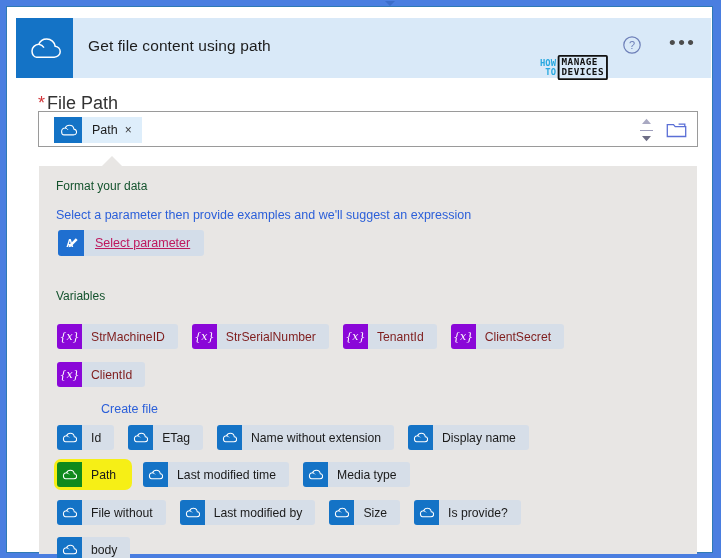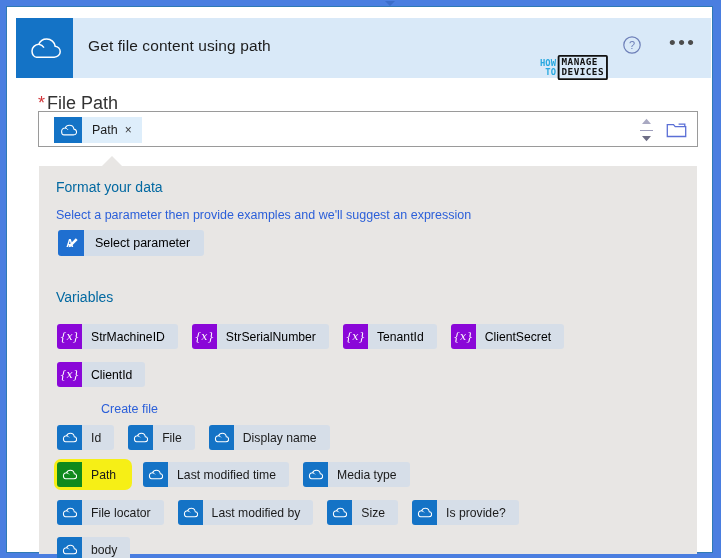--- a/index.html
+++ b/index.html
@@ -126,55 +126,55 @@
     box-sizing:border-box;
   }
   #flyout-caret{
     position:absolute; left:93px; top:147px; width:0;height:0;
     border-left:11px solid transparent;
     border-right:11px solid transparent;
     border-bottom:11px solid #e8e6e4;
   }
 
   .sec-title{
-    position:absolute;font-size:14px;color:#0369a1;white-space:nowrap;
+    position:absolute;font-size:12px;color:#14532d;white-space:nowrap;
   }
   .sec-link{
     position:absolute;font-size:12.5px;color:#2b5fd9;white-space:nowrap;cursor:pointer;
   }
 
   
   #select-param{
     position:absolute; left:50px; top:221px; height:26px;
     display:flex;align-items:center;
     background:#d3dde9; border-radius:3px;
     cursor:pointer;
   }
   #select-param .sp-ico{
     width:26px;height:26px;background:#1f6fd0;border-radius:3px 0 0 3px;
     display:flex;align-items:center;justify-content:center;
   }
-  #select-param .sp-txt{padding:0 14px 0 11px;font-size:12.5px;color:#000000;}
+  #select-param .sp-txt{padding:0 14px 0 11px;font-size:12.5px;color:#be185d;text-decoration:underline;}
 
   
   .token-row{position:absolute;display:flex;align-items:center;}
   .token{
     display:flex;align-items:center;height:25px;
     background:#d6dee8;border-radius:3px;
     margin-right:14px;cursor:pointer;
     white-space:nowrap;
   }
   .token .tk-ico{
     width:25px;height:25px;border-radius:3px 0 0 3px;
     display:flex;align-items:center;justify-content:center;flex:none;
   }
   .token.var .tk-ico{background:#8a07d8;}
   .token.file .tk-ico{background:#1473c6;}
   .token .tk-txt{padding:0 13px 0 9px;font-size:12.2px;color:#1b1b1b;}
-  .token.var .tk-txt{color:#000000;}
+  .token.var .tk-txt{color:#7f1d1d;}
 
   
   .token.hl{
     background:#f6ef16;
     box-shadow:0 0 0 3px #f6ef16;
     border-radius:4px;
   }
   .token.hl .tk-ico{background:#0f8a1c;}
   .token.hl .tk-txt{background:#f6ef16;color:#1b1b1b;}
 
@@ -325,21 +325,30 @@
         </span>
         <span class="tk-txt">Id</span>
       </div>
       <div class="token file">
         <span class="tk-ico">
           <svg width="15" height="11" viewBox="0 0 32 22" aria-hidden="true">
             <path d="M7.5 20.2h17.8c3.3 0 5.9-2.5 5.9-5.5 0-2.8-2.2-5.1-5-5.4-.5-4.1-4.1-7.3-8.5-7.3-3.6 0-6.7 2.2-7.9 5.3C6 7.6 3 10.4 3 13.9c0 3.5 2 6.3 4.5 6.3z" stroke="#fff" stroke-width="2.2" fill="none"></path>
             <path d="M9.8 7.3c2.2.3 4.1 1.6 5.2 3.4" stroke="#fff" stroke-width="2" fill="none"></path>
           </svg>
         </span>
-        <span class="tk-txt">File</span>
+        <span class="tk-txt">ETag</span>
+      </div>
+      <div class="token file">
+        <span class="tk-ico">
+          <svg width="15" height="11" viewBox="0 0 32 22" aria-hidden="true">
+            <path d="M7.5 20.2h17.8c3.3 0 5.9-2.5 5.9-5.5 0-2.8-2.2-5.1-5-5.4-.5-4.1-4.1-7.3-8.5-7.3-3.6 0-6.7 2.2-7.9 5.3C6 7.6 3 10.4 3 13.9c0 3.5 2 6.3 4.5 6.3z" stroke="#fff" stroke-width="2.2" fill="none"></path>
+            <path d="M9.8 7.3c2.2.3 4.1 1.6 5.2 3.4" stroke="#fff" stroke-width="2" fill="none"></path>
+          </svg>
+        </span>
+        <span class="tk-txt">Name without extension</span>
       </div>
       <div class="token file">
         <span class="tk-ico">
           <svg width="15" height="11" viewBox="0 0 32 22" aria-hidden="true">
             <path d="M7.5 20.2h17.8c3.3 0 5.9-2.5 5.9-5.5 0-2.8-2.2-5.1-5-5.4-.5-4.1-4.1-7.3-8.5-7.3-3.6 0-6.7 2.2-7.9 5.3C6 7.6 3 10.4 3 13.9c0 3.5 2 6.3 4.5 6.3z" stroke="#fff" stroke-width="2.2" fill="none"></path>
             <path d="M9.8 7.3c2.2.3 4.1 1.6 5.2 3.4" stroke="#fff" stroke-width="2" fill="none"></path>
           </svg>
         </span>
         <span class="tk-txt">Display name</span>
       </div>
@@ -376,21 +385,21 @@
     </div>
 
     <div class="token-row" style="left:49px;top:491px;">
       <div class="token file">
         <span class="tk-ico">
           <svg width="15" height="11" viewBox="0 0 32 22" aria-hidden="true">
             <path d="M7.5 20.2h17.8c3.3 0 5.9-2.5 5.9-5.5 0-2.8-2.2-5.1-5-5.4-.5-4.1-4.1-7.3-8.5-7.3-3.6 0-6.7 2.2-7.9 5.3C6 7.6 3 10.4 3 13.9c0 3.5 2 6.3 4.5 6.3z" stroke="#fff" stroke-width="2.2" fill="none"></path>
             <path d="M9.8 7.3c2.2.3 4.1 1.6 5.2 3.4" stroke="#fff" stroke-width="2" fill="none"></path>
           </svg>
         </span>
-        <span class="tk-txt">File locator</span>
+        <span class="tk-txt">File without</span>
       </div>
       <div class="token file">
         <span class="tk-ico">
           <svg width="15" height="11" viewBox="0 0 32 22" aria-hidden="true">
             <path d="M7.5 20.2h17.8c3.3 0 5.9-2.5 5.9-5.5 0-2.8-2.2-5.1-5-5.4-.5-4.1-4.1-7.3-8.5-7.3-3.6 0-6.7 2.2-7.9 5.3C6 7.6 3 10.4 3 13.9c0 3.5 2 6.3 4.5 6.3z" stroke="#fff" stroke-width="2.2" fill="none"></path>
             <path d="M9.8 7.3c2.2.3 4.1 1.6 5.2 3.4" stroke="#fff" stroke-width="2" fill="none"></path>
           </svg>
         </span>
         <span class="tk-txt">Last modified by</span>
       </div>

